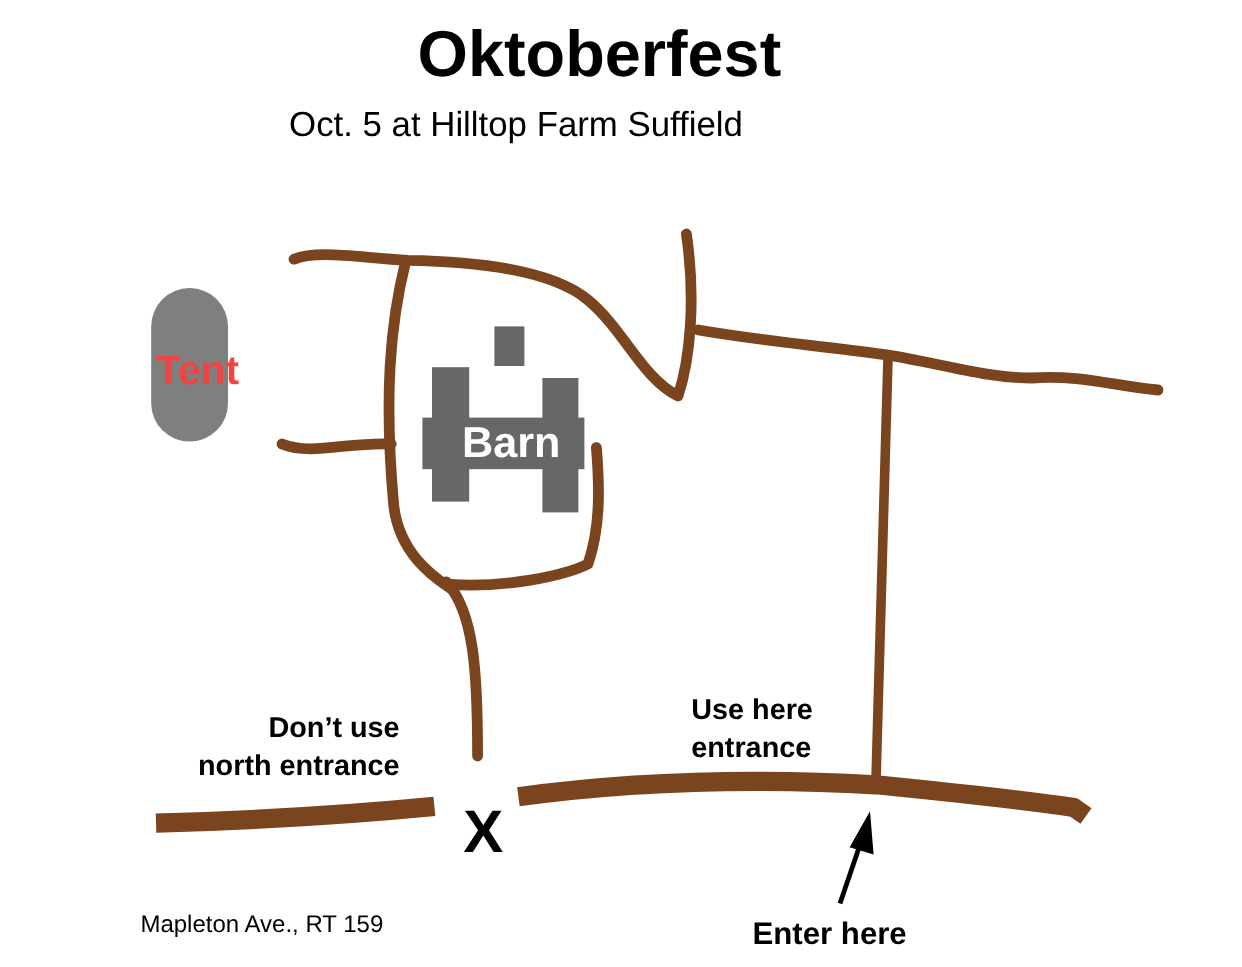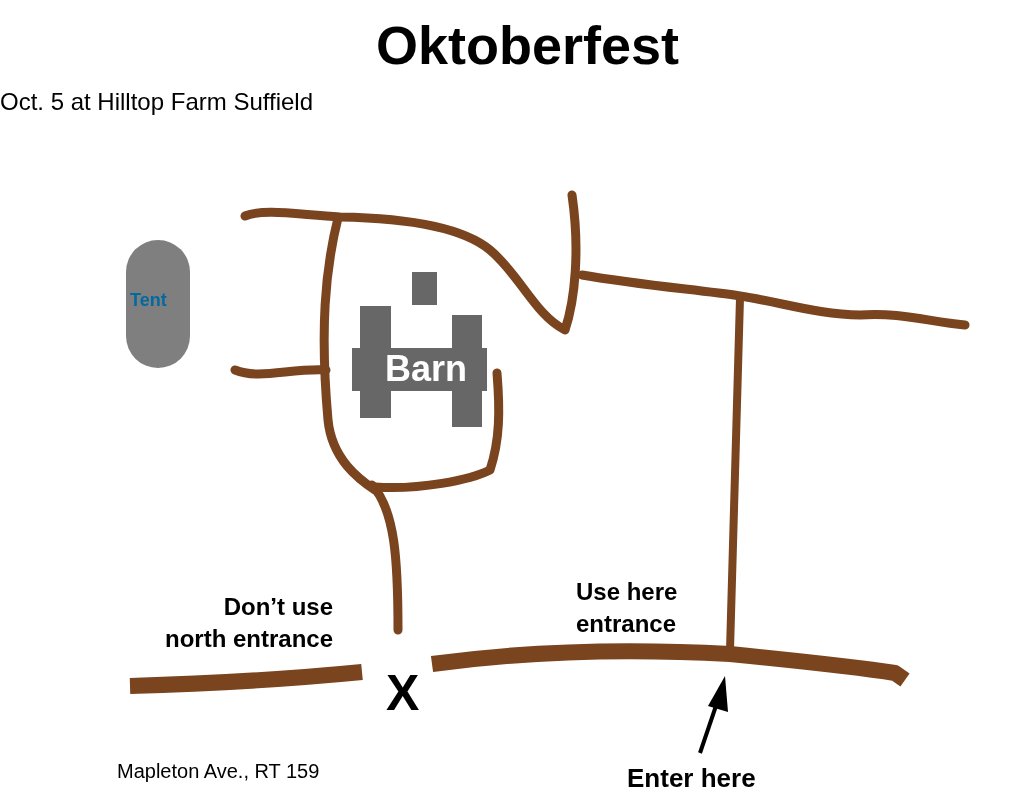--- a/index.html
+++ b/index.html
@@ -1,22 +1,22 @@
 <!DOCTYPE html>
 <html><head>
 <meta charset="utf-8">
 <style>
   html, body { margin:0; padding:0; background:#ffffff; }
   body { width:1035px; height:806px; position:relative; overflow:hidden; font-family:"Liberation Sans", sans-serif; }
-  .title { position:absolute; left:0; width:999px; top:14px; text-align:center; font-weight:bold; font-size:54px; color:#000; letter-spacing:0px;margin-left:28px; }
-  .subtitle { position:absolute; left:0; width:860px; top:88px; text-align:left; font-size:24px; color:#000; }
+  .title { position:absolute; left:0; width:999px; top:14px; text-align:center; font-weight:bold; font-size:54px; color:#000; letter-spacing:0px; }
+  .subtitle { position:absolute; left:0; width:860px; top:88px; text-align:center; font-size:29px; color:#000; }
   svg.map { position:absolute; left:0; top:0; }
   .lbl { position:absolute; font-weight:bold; font-size:24px; color:#000; line-height:32px; }
   .road-name { position:absolute; font-size:20px; color:#000; }
-  .tent-label { position:absolute; color:#0369a1; font-weight:bold; font-size:18px; }
+  .tent-label { position:absolute; color:#ef4444; font-weight:bold; font-size:34px; }
   .barn-label { position:absolute; color:#fff; font-weight:bold; font-size:36px; }
   .xmark { position:absolute; font-weight:bold; font-size:50px; color:#000; }
 </style>
 </head>
 <body>
 
 <div class="title">Oktoberfest</div>
 <div class="subtitle">Oct. 5 at Hilltop Farm Suffield</div>
 
 <svg class="map" width="1035" height="806" viewBox="0 0 1035 806">

